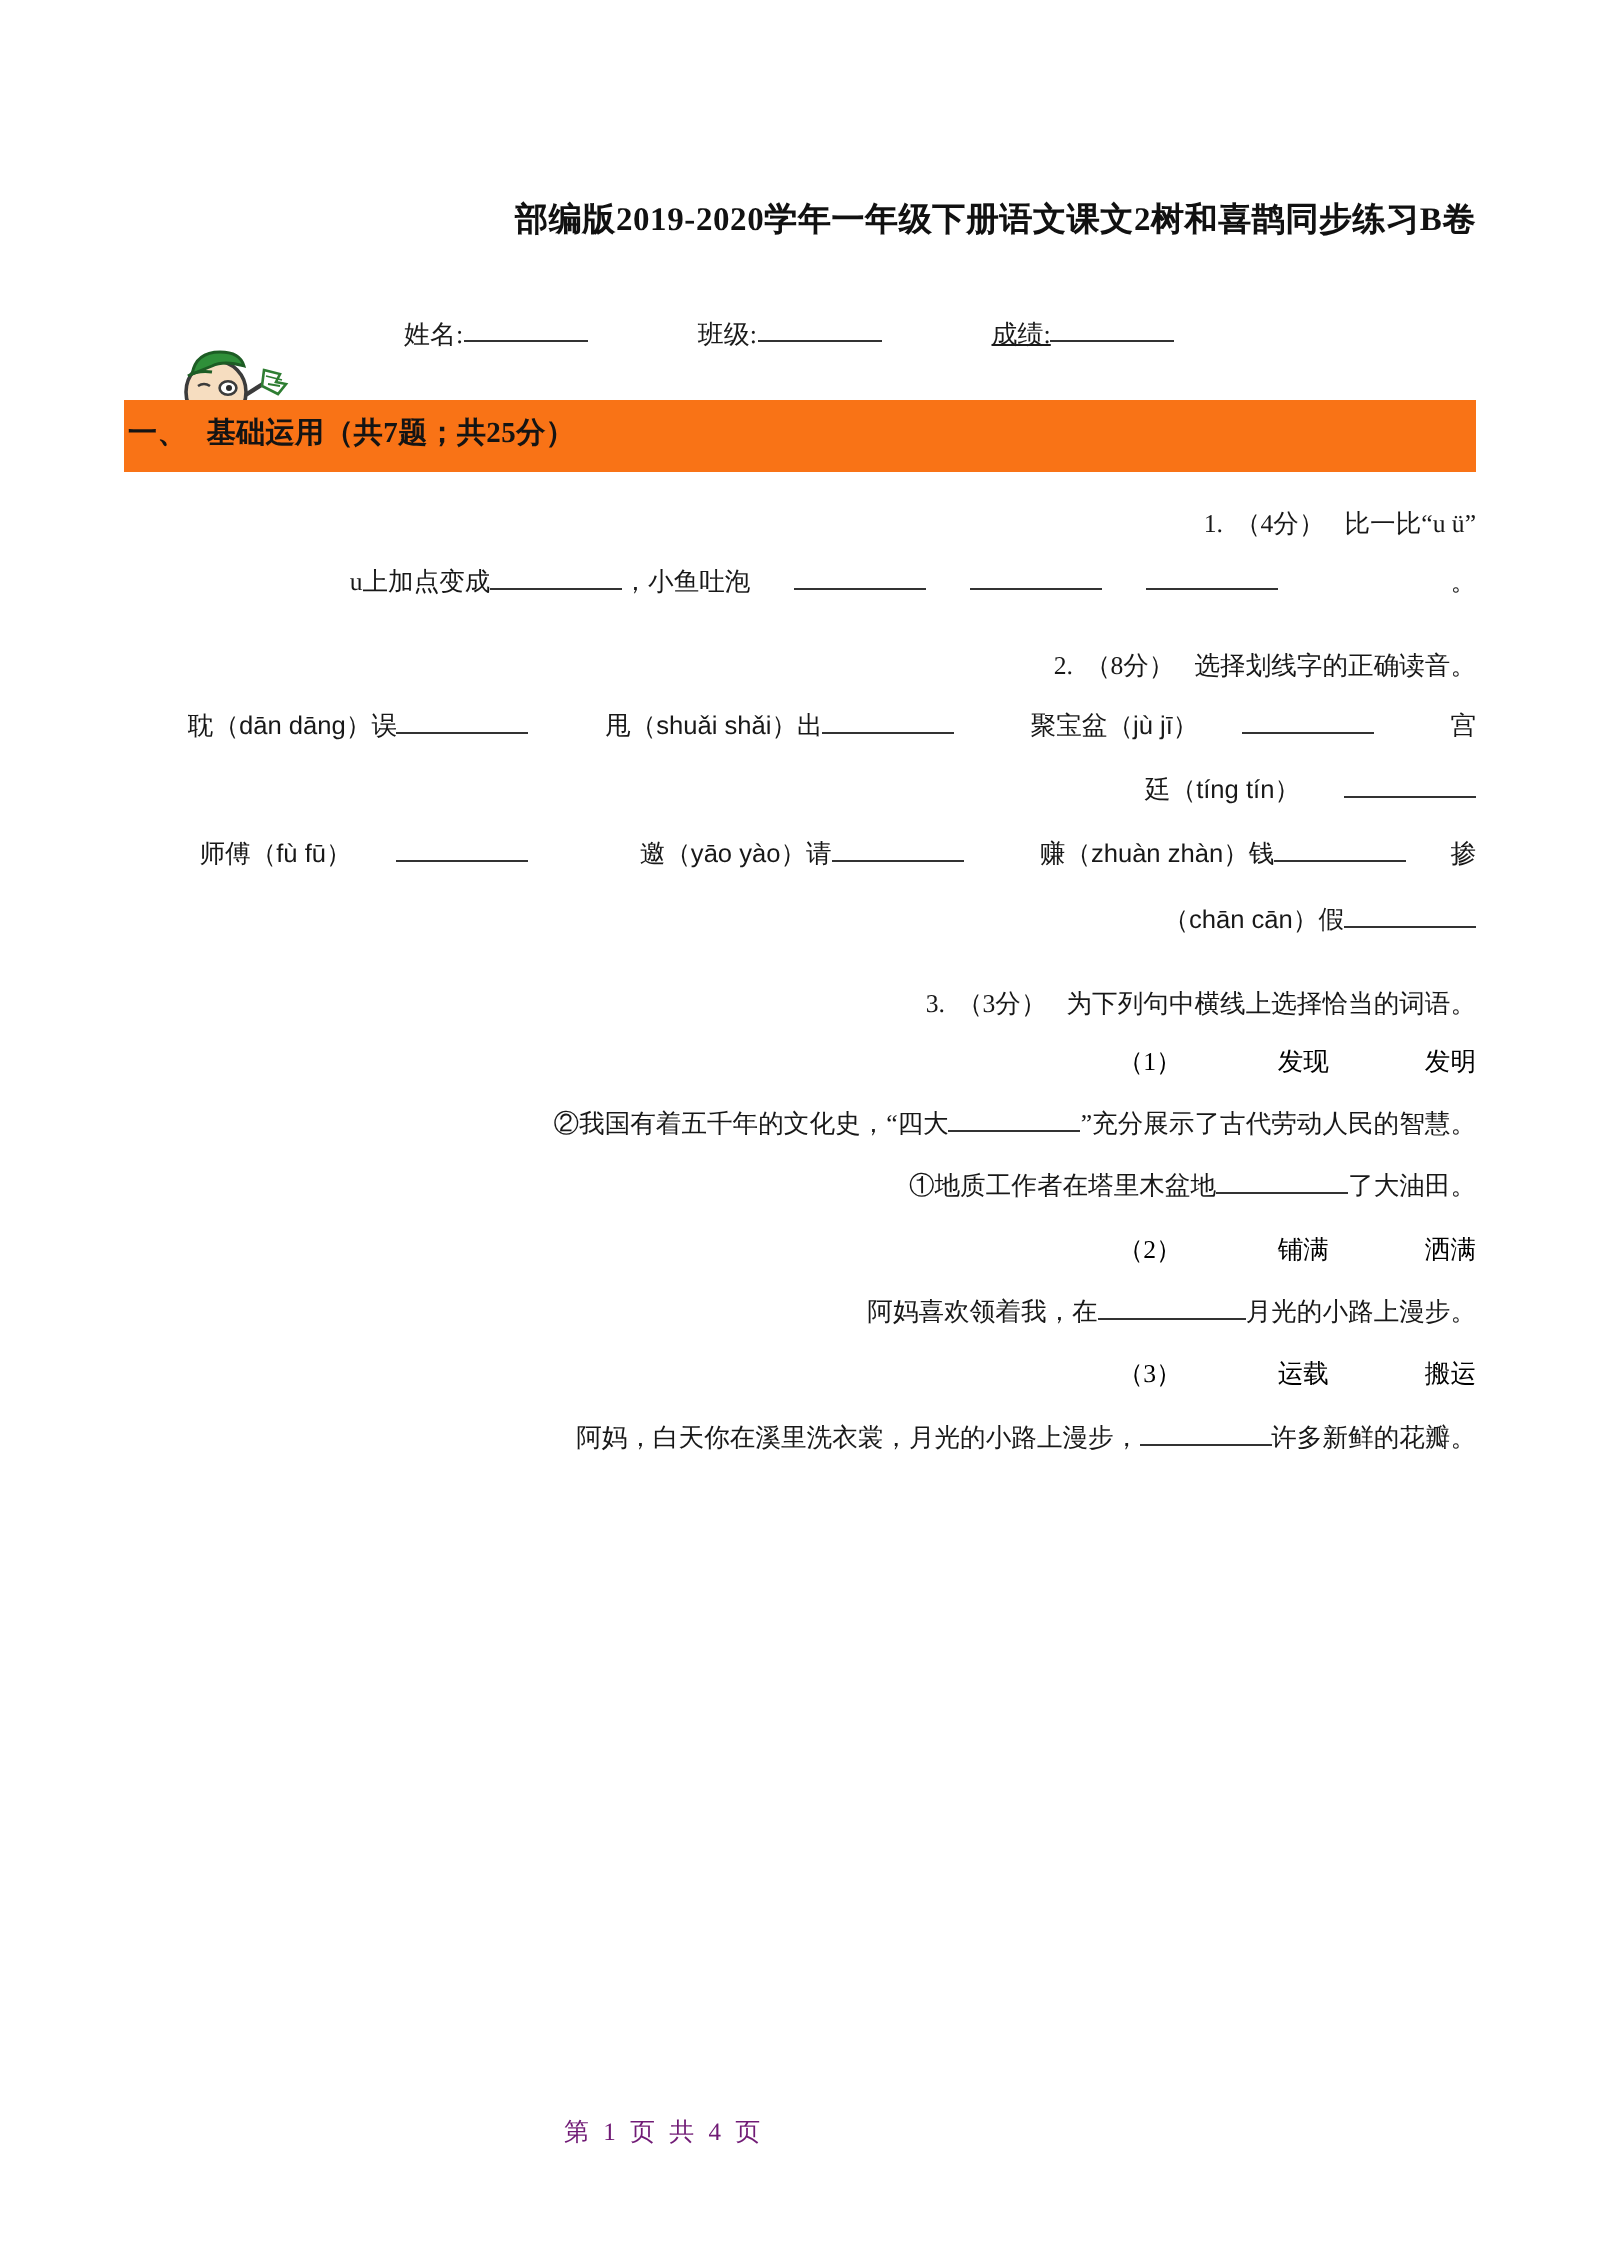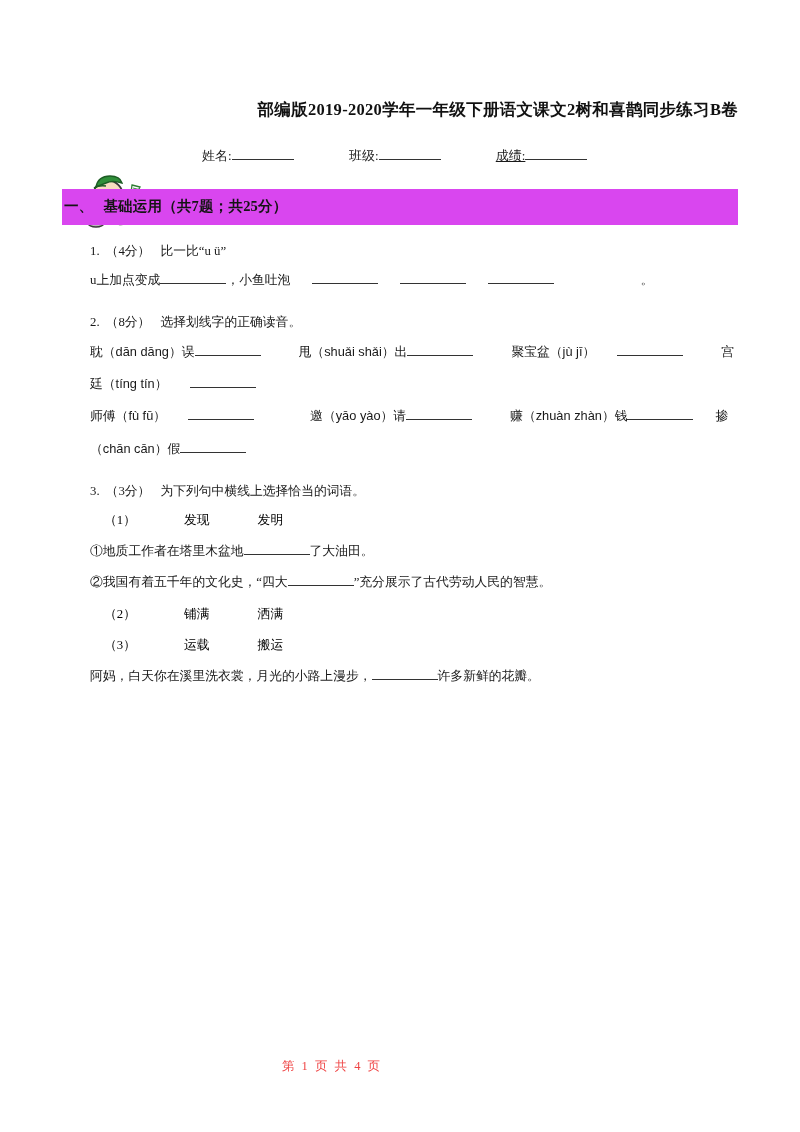--- a/index.html
+++ b/index.html
@@ -44,20 +44,21 @@
   .identity-row {
     margin-top: 26px;
     padding-left: 140px;
     font-size: 13px;
     color: #1a1a1a;
     white-space: nowrap;
   }
   .identity-field {
     display: inline-block;
     margin-right: 52px;
+    margin-top: 11px;
   }
   .identity-field:last-child { margin-right: 0; text-decoration: underline; }
   .blank-line {
     display: inline-block;
     border-bottom: 1px solid #333;
     vertical-align: baseline;
   }
   .blank-id { width: 62px; height: 0.95em; }
 
   
@@ -75,32 +76,32 @@
     font-size: 13.5px;
     line-height: 2.45;
     text-indent: 104px;
     letter-spacing: 0.2px;
     color: #181818;
   }
 
   
   .section-header {
     margin-top: 24px;
-    background: #d946ef;
+    background: #f97316;
     font-size: 14.5px;
     font-weight: bold;
     padding: 7px 2px 7px 2px;
     line-height: 1.5;
     letter-spacing: 0.2px;
     color: #141414;
   }
   .section-header .sec-num { margin-right: 10px; }
 
   
-  .q-block { margin-top: 14px; }
+  .q-block { margin-top: 14px; text-align: right; }
   .q-stem {
     font-size: 12.8px;
     line-height: 2.0;
     padding-left: 28px;
     color: #181818;
   }
   .q-num { margin-right: 6px; }
   .q-score { margin-right: 10px; }
   .q-body {
     font-size: 12.8px;
@@ -133,21 +134,21 @@
   }
 
   
   .footer {
     position: absolute;
     left: 0;
     top: 1058px;
     width: 664px;
     text-align: center;
     font-size: 12.5px;
-    color: #ef4444;
+    color: #701a75;
     letter-spacing: 2px;
   }
 </style>
 </head>
 <body>
 
 <div class="page">
 
   <div class="mascot">
     <svg viewBox="0 0 72 66" width="72" height="66" xmlns="http://www.w3.org/2000/svg">
@@ -219,29 +220,32 @@
 
     <div class="q-block">
       <div class="q-stem">
         <span class="q-num">3.</span><span class="q-score">（3分）</span><span>为下列句中横线上选择恰当的词语。</span>
       </div>
 
       <div class="opt-line q-line">
         <span>（1）</span><span class="opt-gap"></span><span>发现</span><span class="opt-gap"></span><span>发明</span>
       </div>
       <div class="sent-line q-line">
+        <span>②我国有着五千年的文化史，“四大</span><span class="blank-line blank-md"></span><span>”充分展示了古代劳动人民的智慧。</span>
+      </div>
+      <div class="sent-line q-line">
         <span>①地质工作者在塔里木盆地</span><span class="blank-line blank-md"></span><span>了大油田。</span>
-      </div>
-      <div class="sent-line q-line">
-        <span>②我国有着五千年的文化史，“四大</span><span class="blank-line blank-md"></span><span>”充分展示了古代劳动人民的智慧。</span>
       </div>
 
       <div class="opt-line q-line">
         <span>（2）</span><span class="opt-gap"></span><span>铺满</span><span class="opt-gap"></span><span>洒满</span>
       </div>
+      <div class="sent-line q-line">
+        <span>阿妈喜欢领着我，在</span><span class="blank-line blank-lg"></span><span>月光的小路上漫步。</span>
+      </div>
 
       <div class="opt-line q-line">
         <span>（3）</span><span class="opt-gap"></span><span>运载</span><span class="opt-gap"></span><span>搬运</span>
       </div>
       <div class="sent-line q-line">
         <span>阿妈，白天你在溪里洗衣裳，月光的小路上漫步，</span><span class="blank-line blank-md"></span><span>许多新鲜的花瓣。</span>
       </div>
     </div>
 
   </div>

